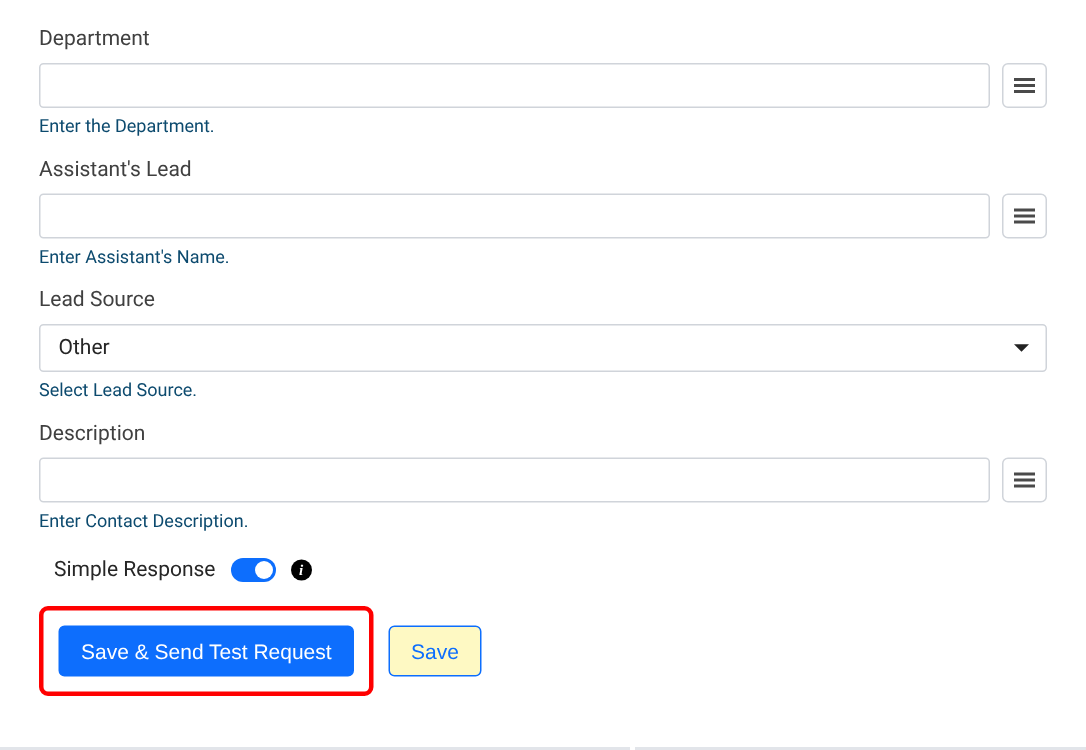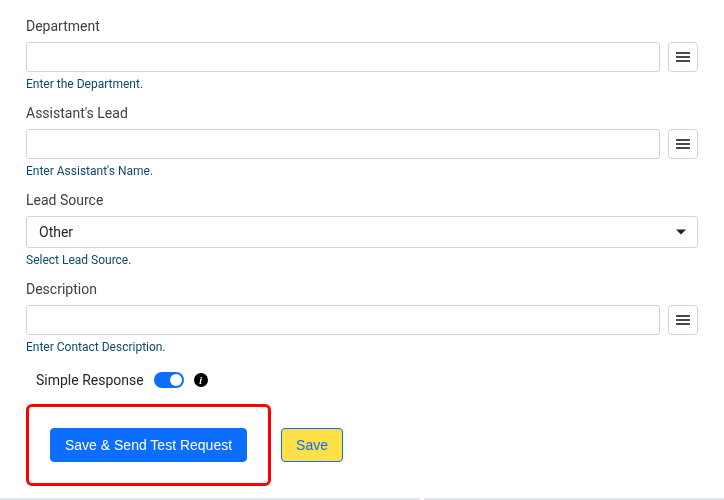--- a/index.html
+++ b/index.html
@@ -136,34 +136,34 @@
     cursor: default;
   }
   .button-row {
     display: flex;
     align-items: center;
     gap: 10px;
   }
   .highlight-box {
     border: 3px solid #ff0000;
     border-radius: 6px;
-    padding: 21px;
+    padding: 10px;
     display: inline-flex;
   }
   .btn-primary {
     background: #0d6efd;
     color: #fff;
     border: 1px solid #0d6efd;
     border-radius: 4px;
     padding: 8px 14px;
     font-size: 14px;
     cursor: pointer;
   }
   .btn-outline {
-    background: #fde047;
+    background: #fef9c3;
     color: #0d6efd;
     border: 1px solid #0d6efd;
     border-radius: 4px;
     padding: 8px 14px;
     font-size: 14px;
     cursor: pointer;
   }
   .bottom-border {
     position: absolute;
     bottom: 0;

